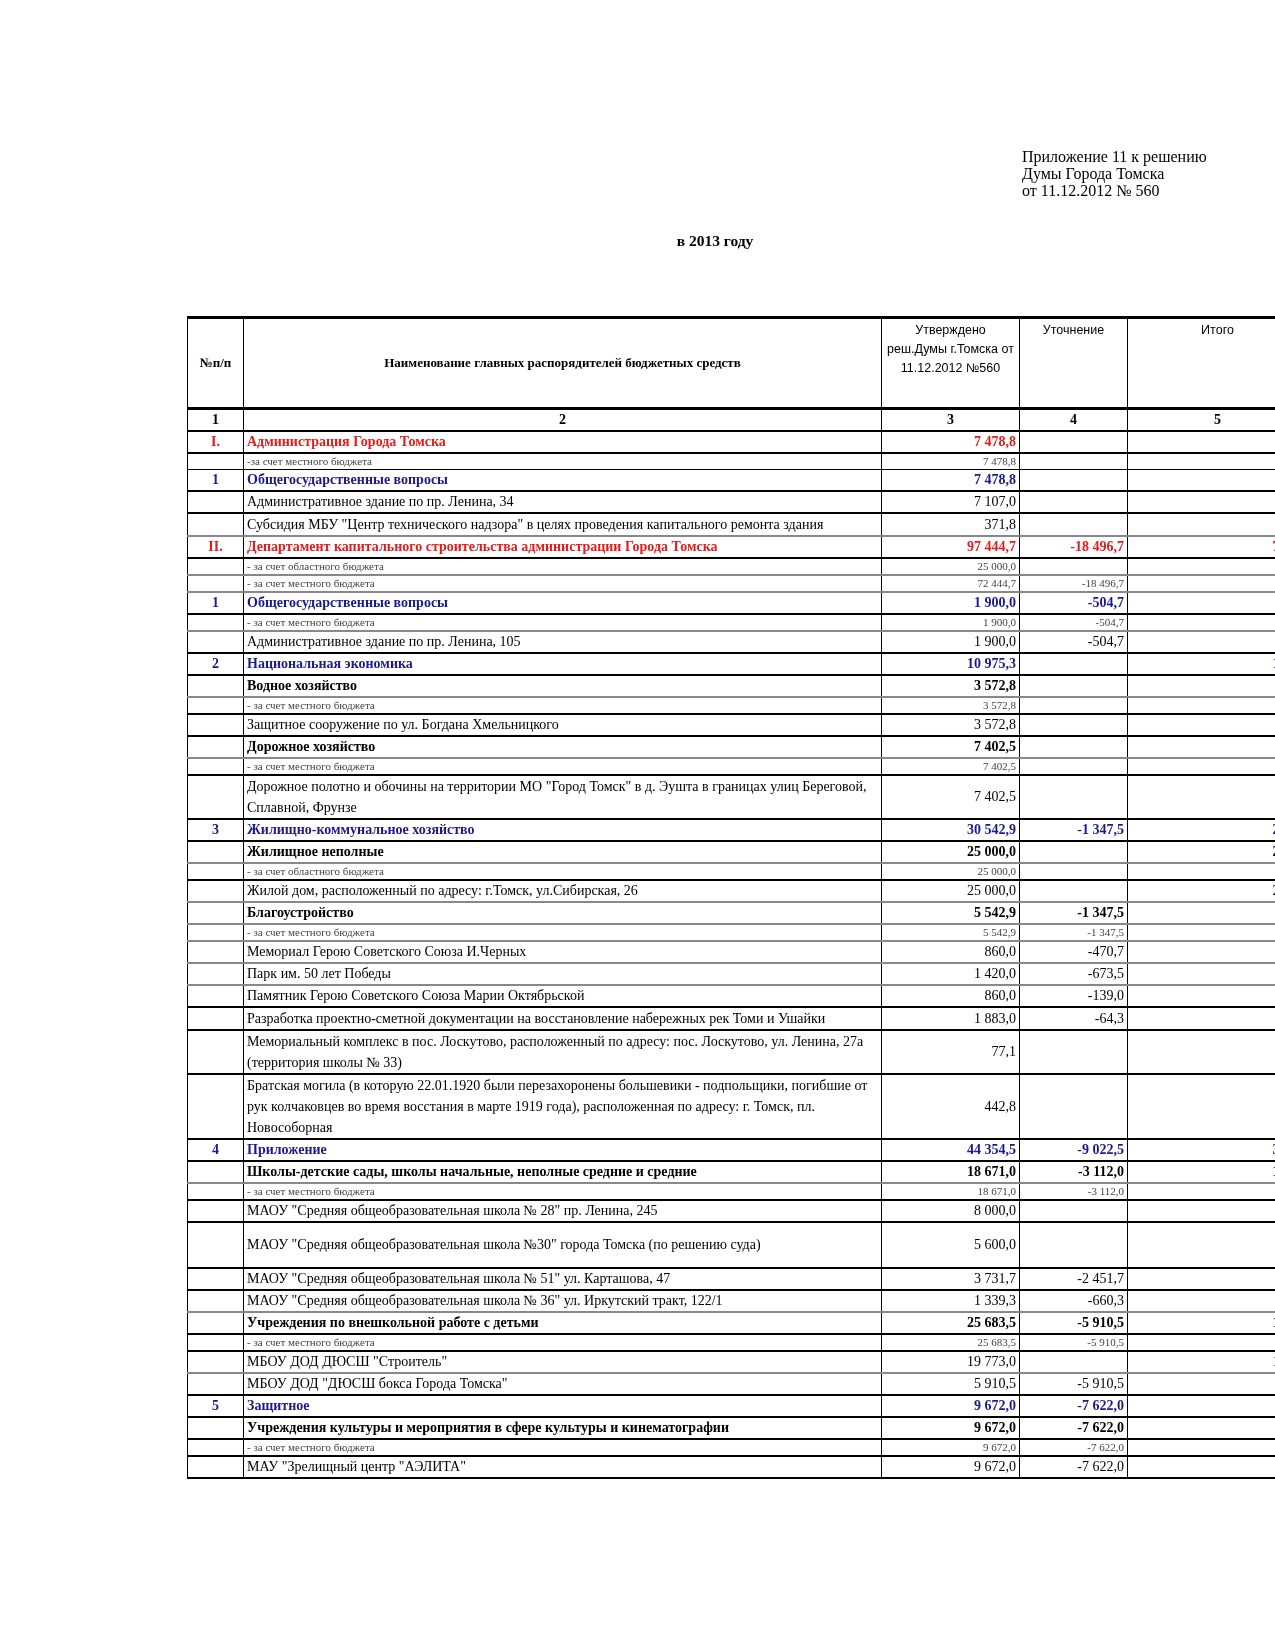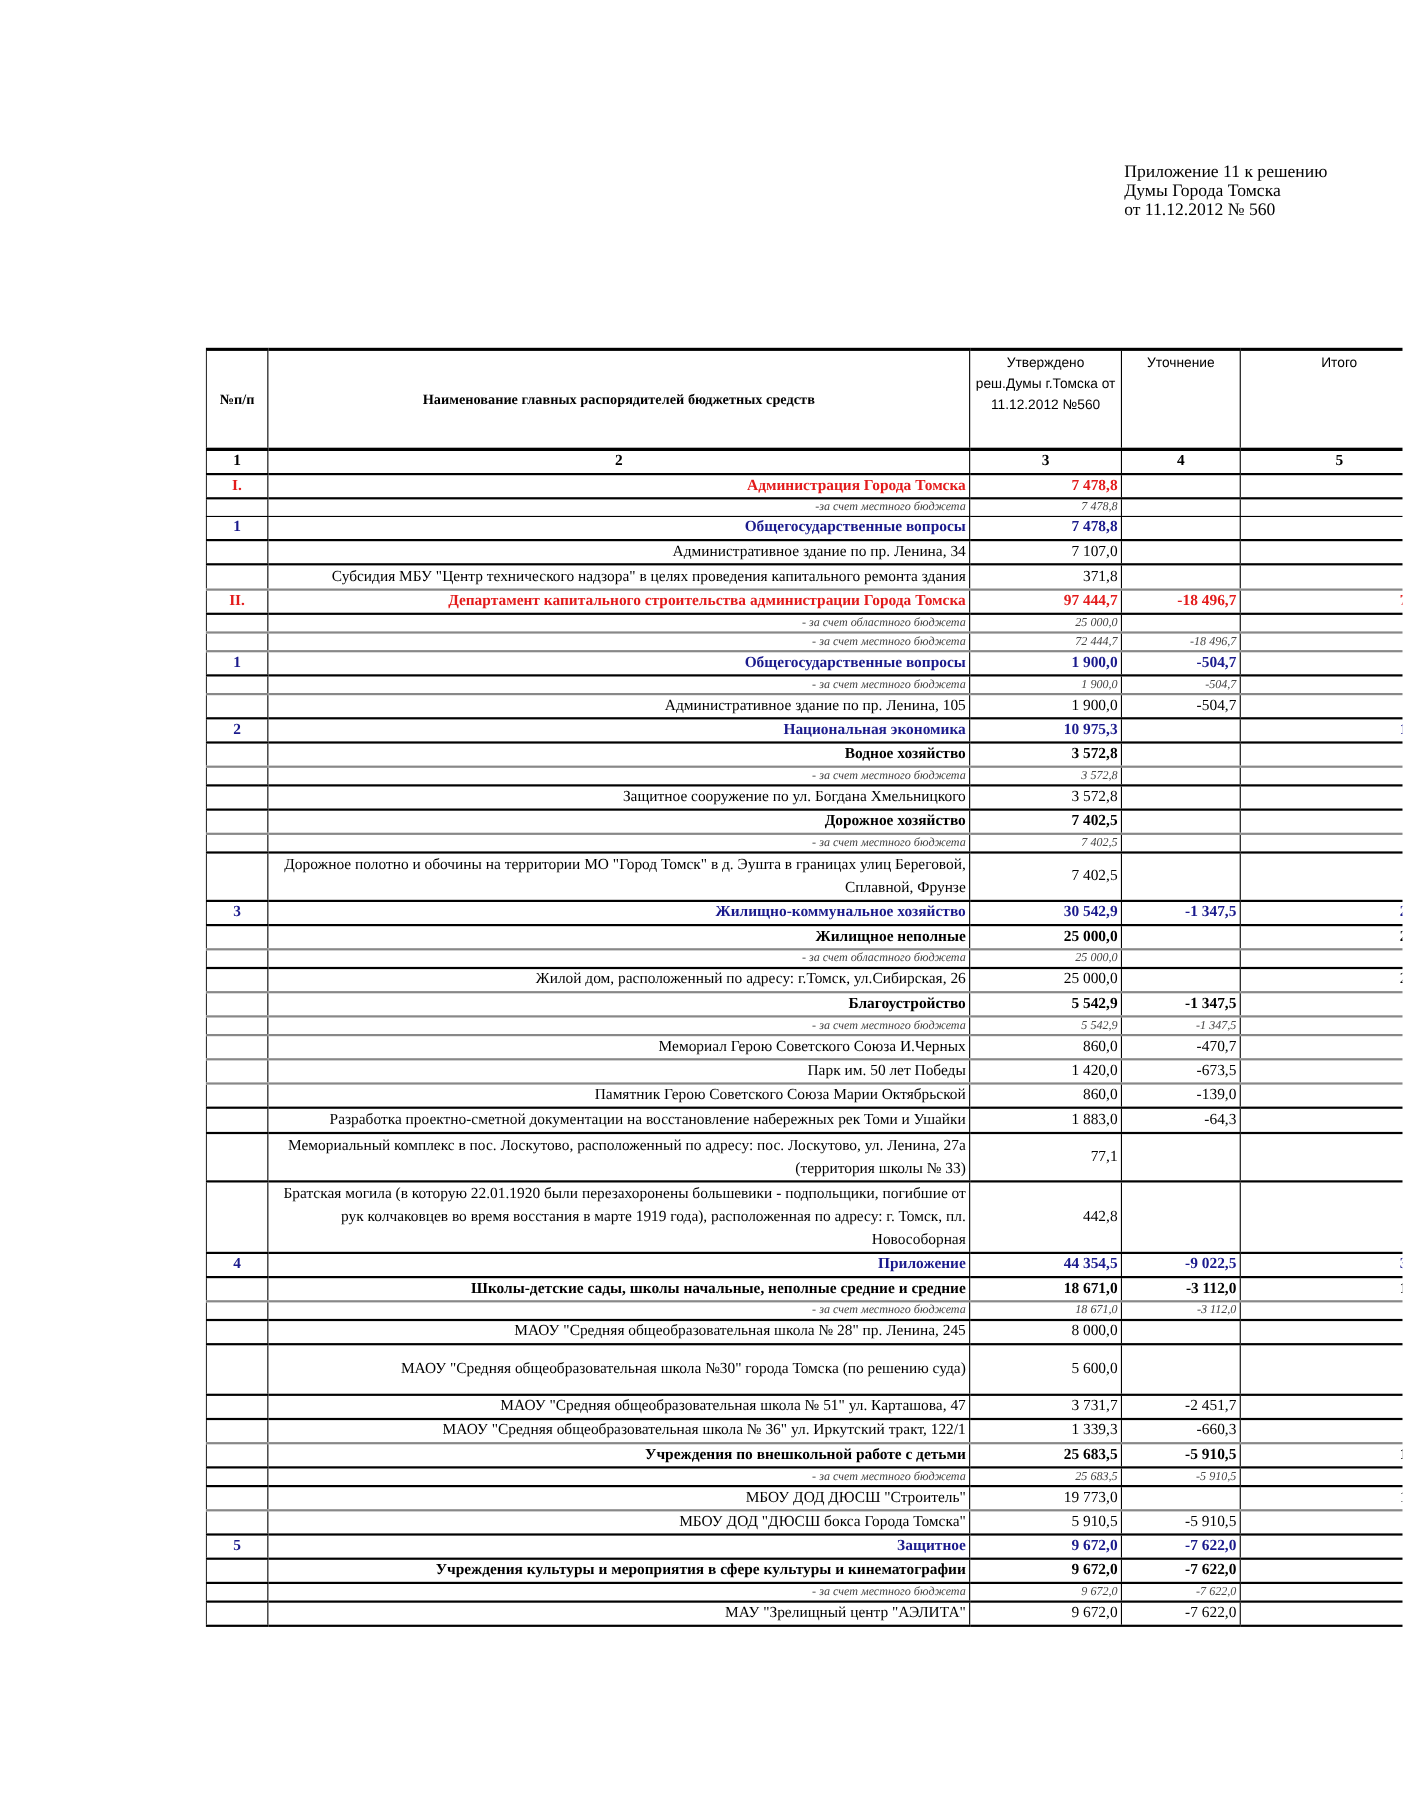--- a/index.html
+++ b/index.html
@@ -12,36 +12,37 @@
   td, th { border: 1px solid #000; padding: 0 3px; font-size: 14px; line-height: 20px; vertical-align: middle; overflow: hidden; white-space: nowrap; }
   .hdr td { height: 86px; border-top: 3px solid #000; border-bottom: 3px solid #000; }
   .hdr .h1, .hdr .h2 { font-weight: bold; text-align: center; font-size: 13px; }
   .hdr .h3, .hdr .h4, .hdr .h5 { font-family: "Liberation Sans", sans-serif; font-size: 12.5px; text-align: center; vertical-align: top; white-space: normal; line-height: 19px; padding-top: 2px; }
   .num td { font-weight: bold; text-align: center; height: 20px; border-bottom: 2px solid #000; }
   td.n { text-align: center; }
   td.v { text-align: right; }
   tr.r-dept td { color: #e31b1b; font-weight: bold; }
   tr.r-sec td { color: #1a1a8c; font-weight: bold; }
   tr.r-sub td { font-weight: bold; }
-  tr.r-src td { font-style: italic; font-size: 11px; color: #444; line-height: 15px; }
+  tr.r-src td { font-size: 11px; color: #444; line-height: 15px; }
   tr.r-wrap td.name { white-space: normal; line-height: 21px; }
   tr.thick td { border-bottom: 2px solid #000; }
   tr.gray td { border-bottom: 2px solid #888; }
-  td.name { text-align: right; }
+  td.name { text-align: left; }
 </style>
 </head>
 <body>
 
 <div class="appendix">
   <div>Приложение 11 к решению</div>
   <div>Думы Города Томска</div>
   <div>от 11.12.2012 № 560</div>
 </div>
 
 <div class="title">
+  <div>в 2013 году</div>
 </div>
 
 <div class="tbl-wrap">
   <table>
     <colgroup>
         <col class="c1">
         <col class="c2">
         <col class="c3">
         <col class="c4">
         <col class="c5">

